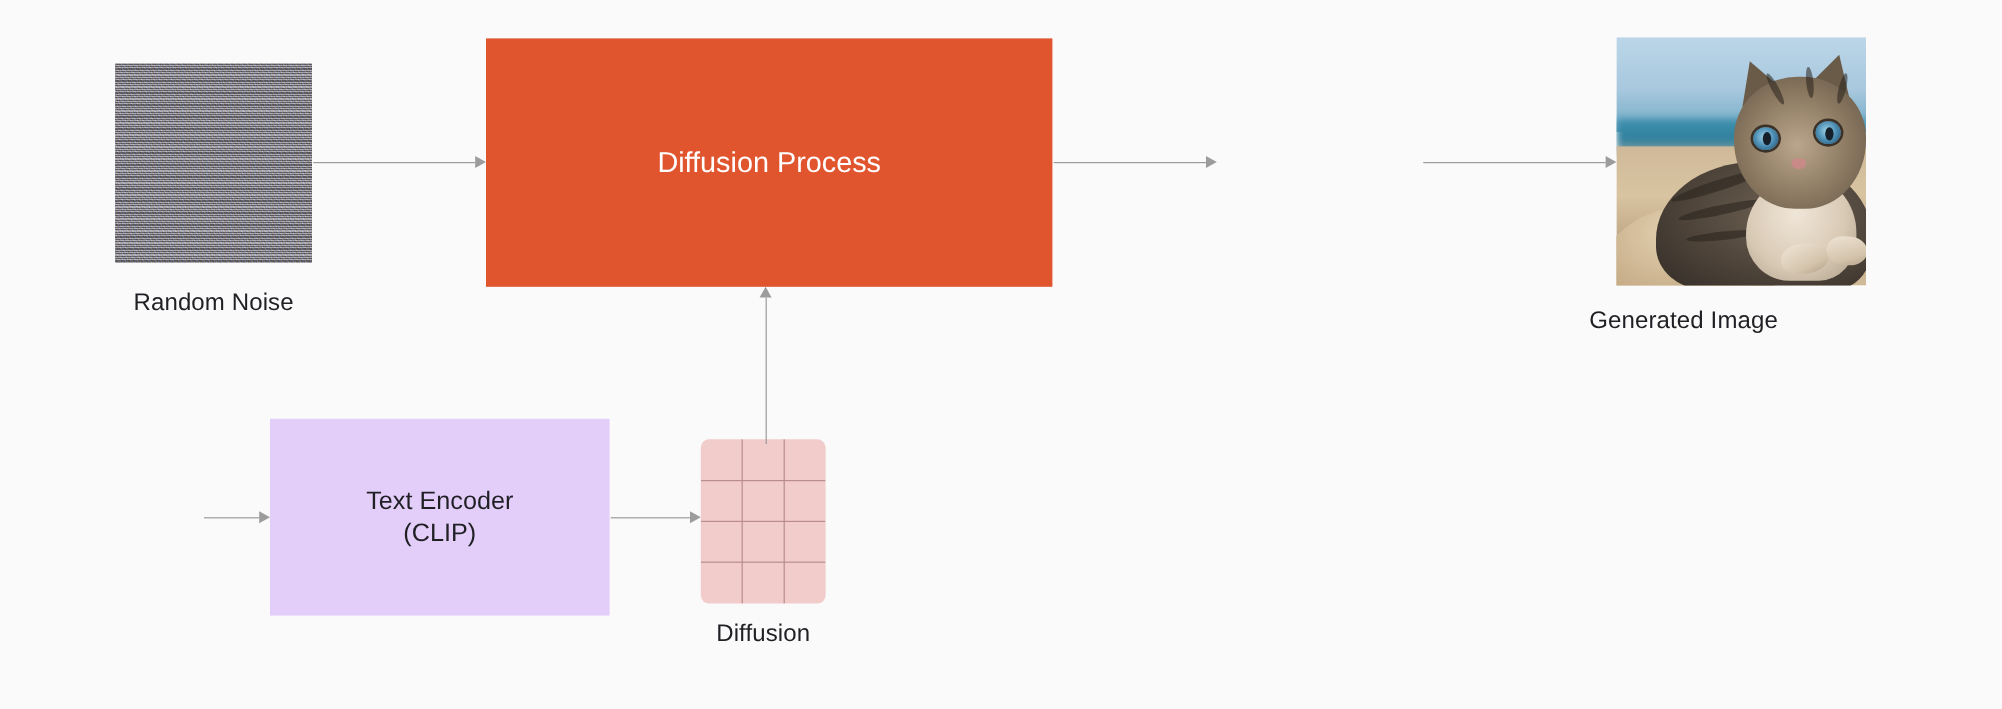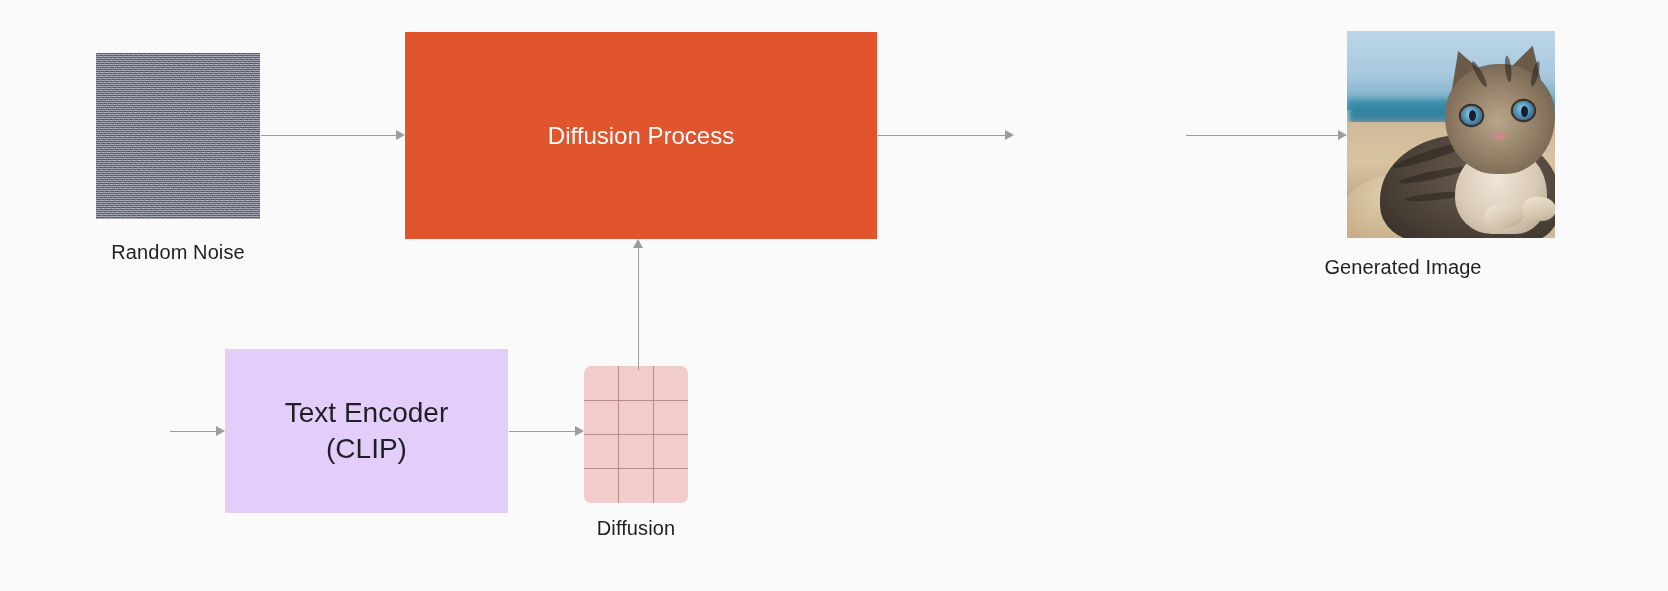--- a/index.html
+++ b/index.html
@@ -63,21 +63,21 @@
     width: 171px; height: 130px;
     background: #e3cefa;
     color: #1f1f24;
     font-size: 21px;
   }
   #text-encoder-box {
     left: 225px; top: 349px;
     width: 283px; height: 164px;
     background: #e3cefa;
     color: #1f1f24;
-    font-size: 28px;
+    font-size: 21px;
   }
   .te-line { display: block; }
 
   
   #prompt-bubble {
     position: absolute;
     left: 6px; top: 389px;
     width: 156px; height: 89px;
     background: #cce2f9;
     border-radius: 46px;

